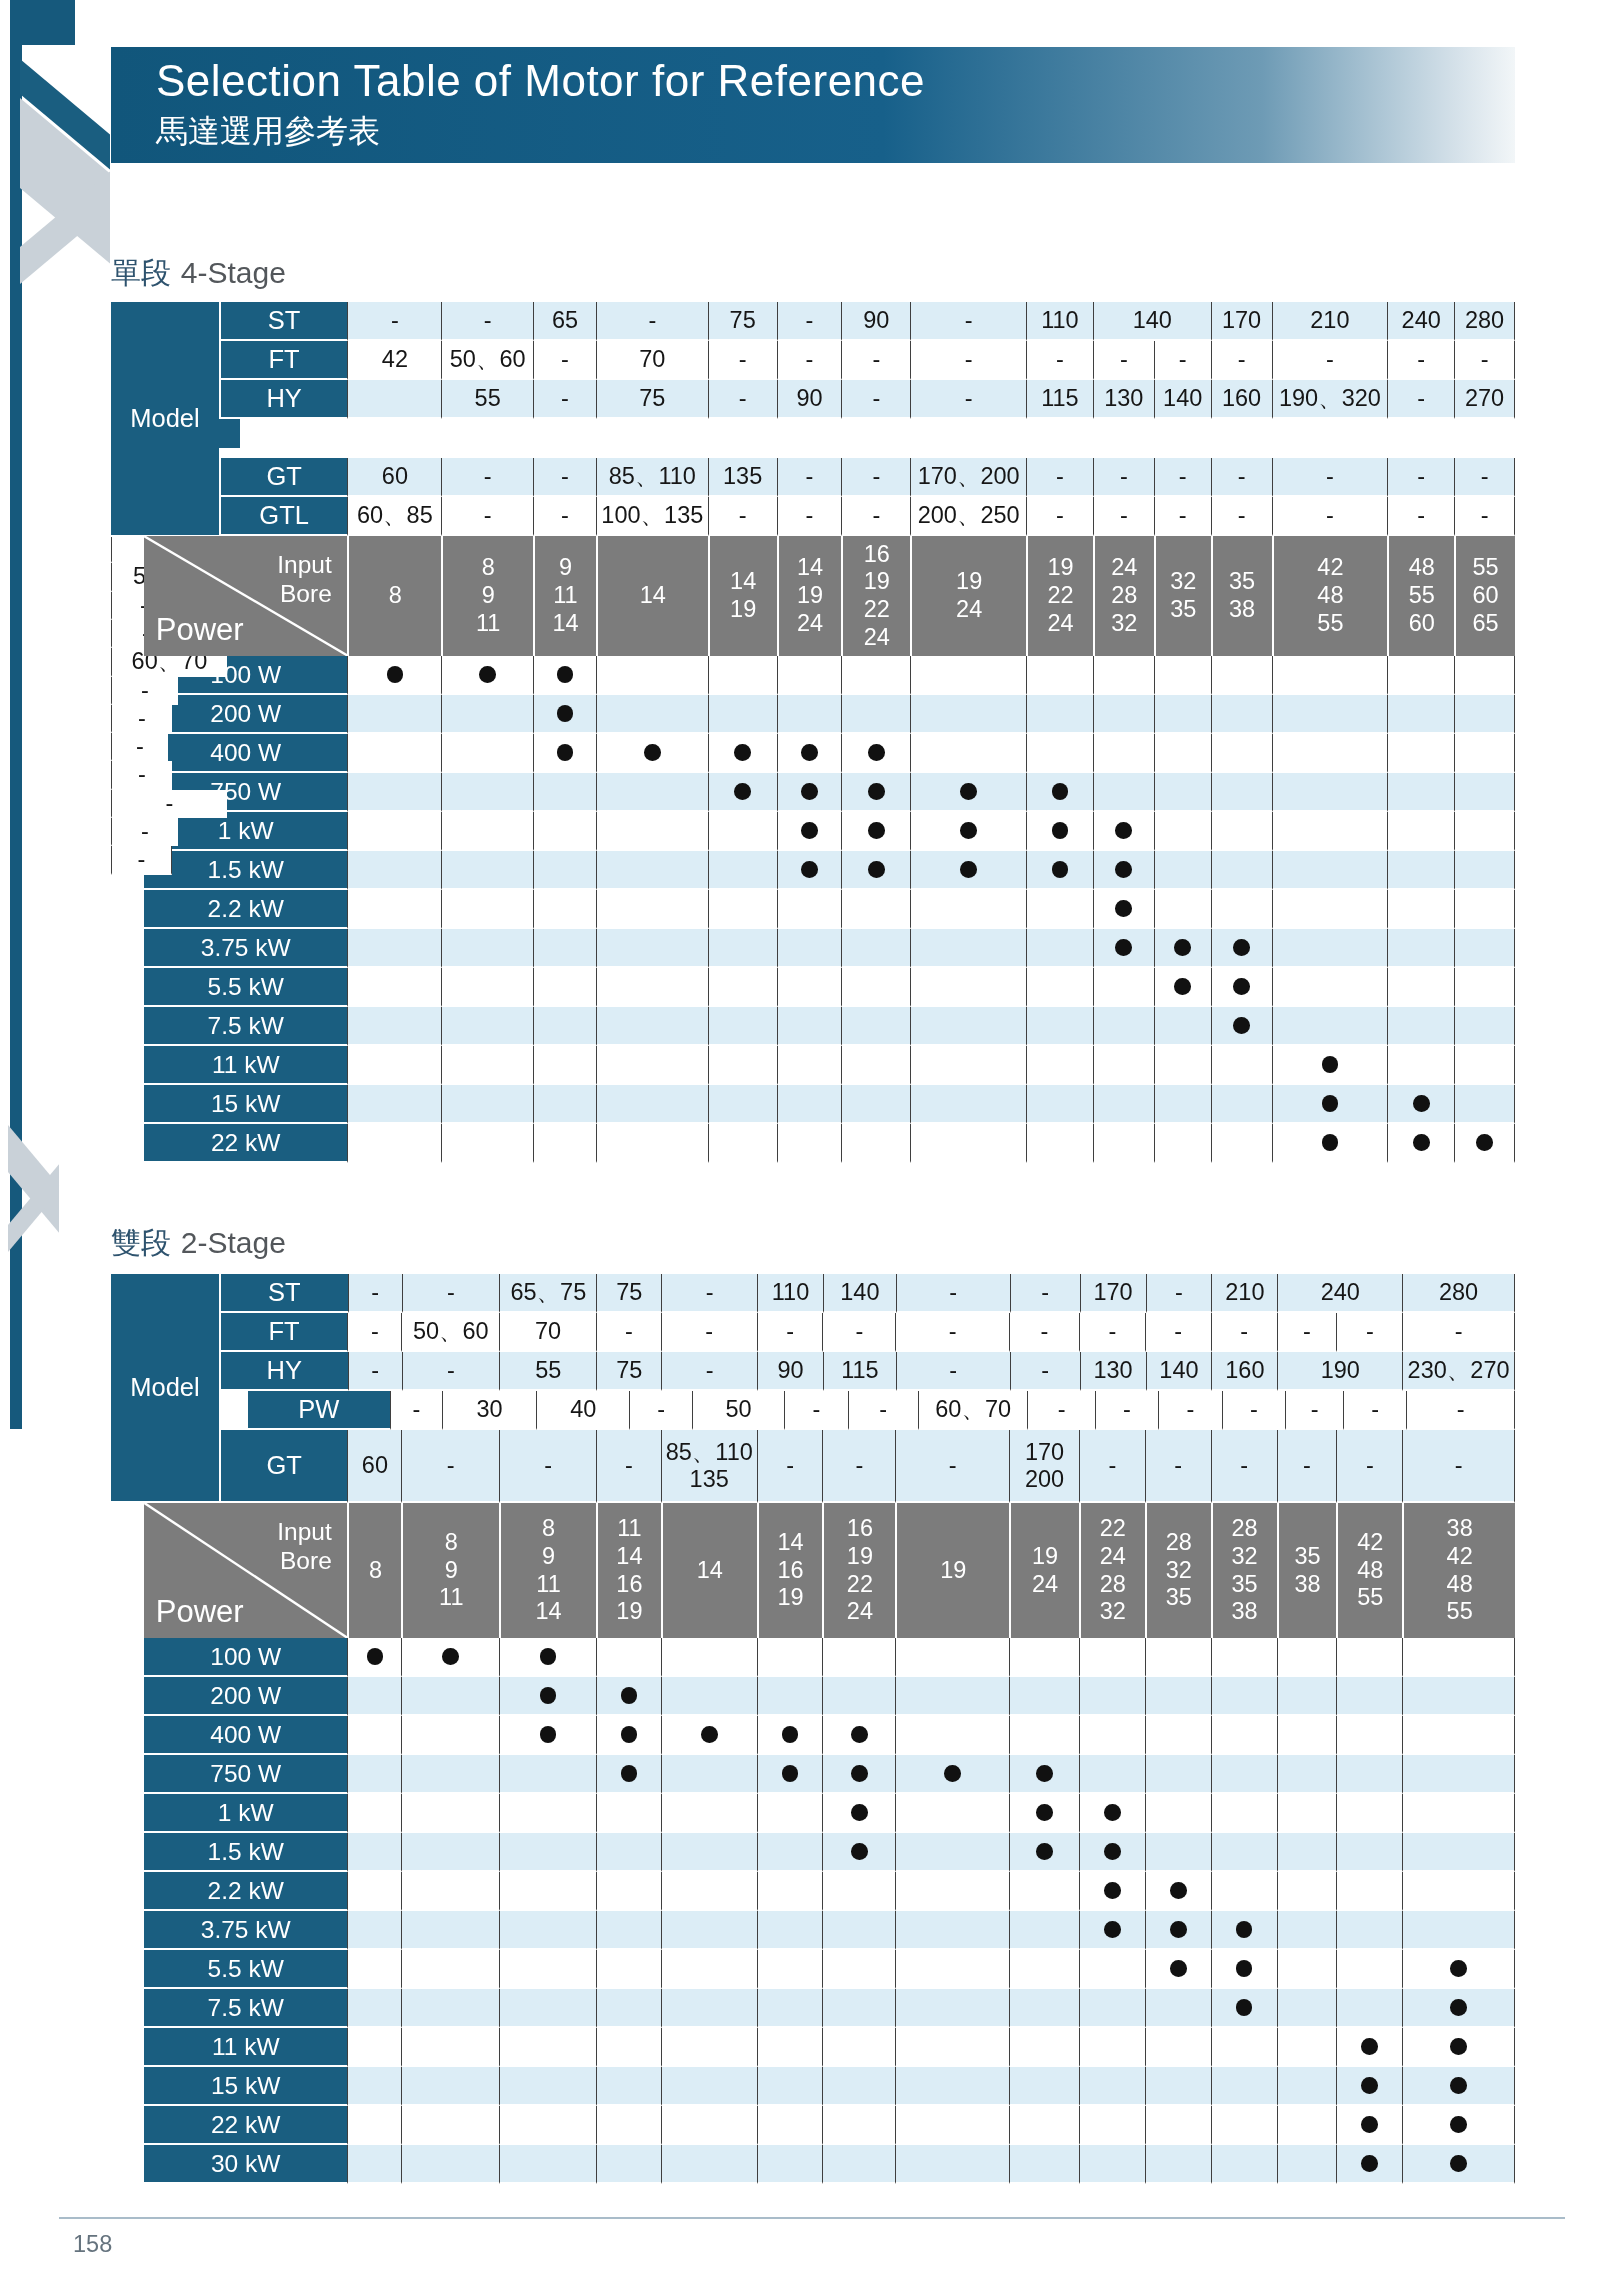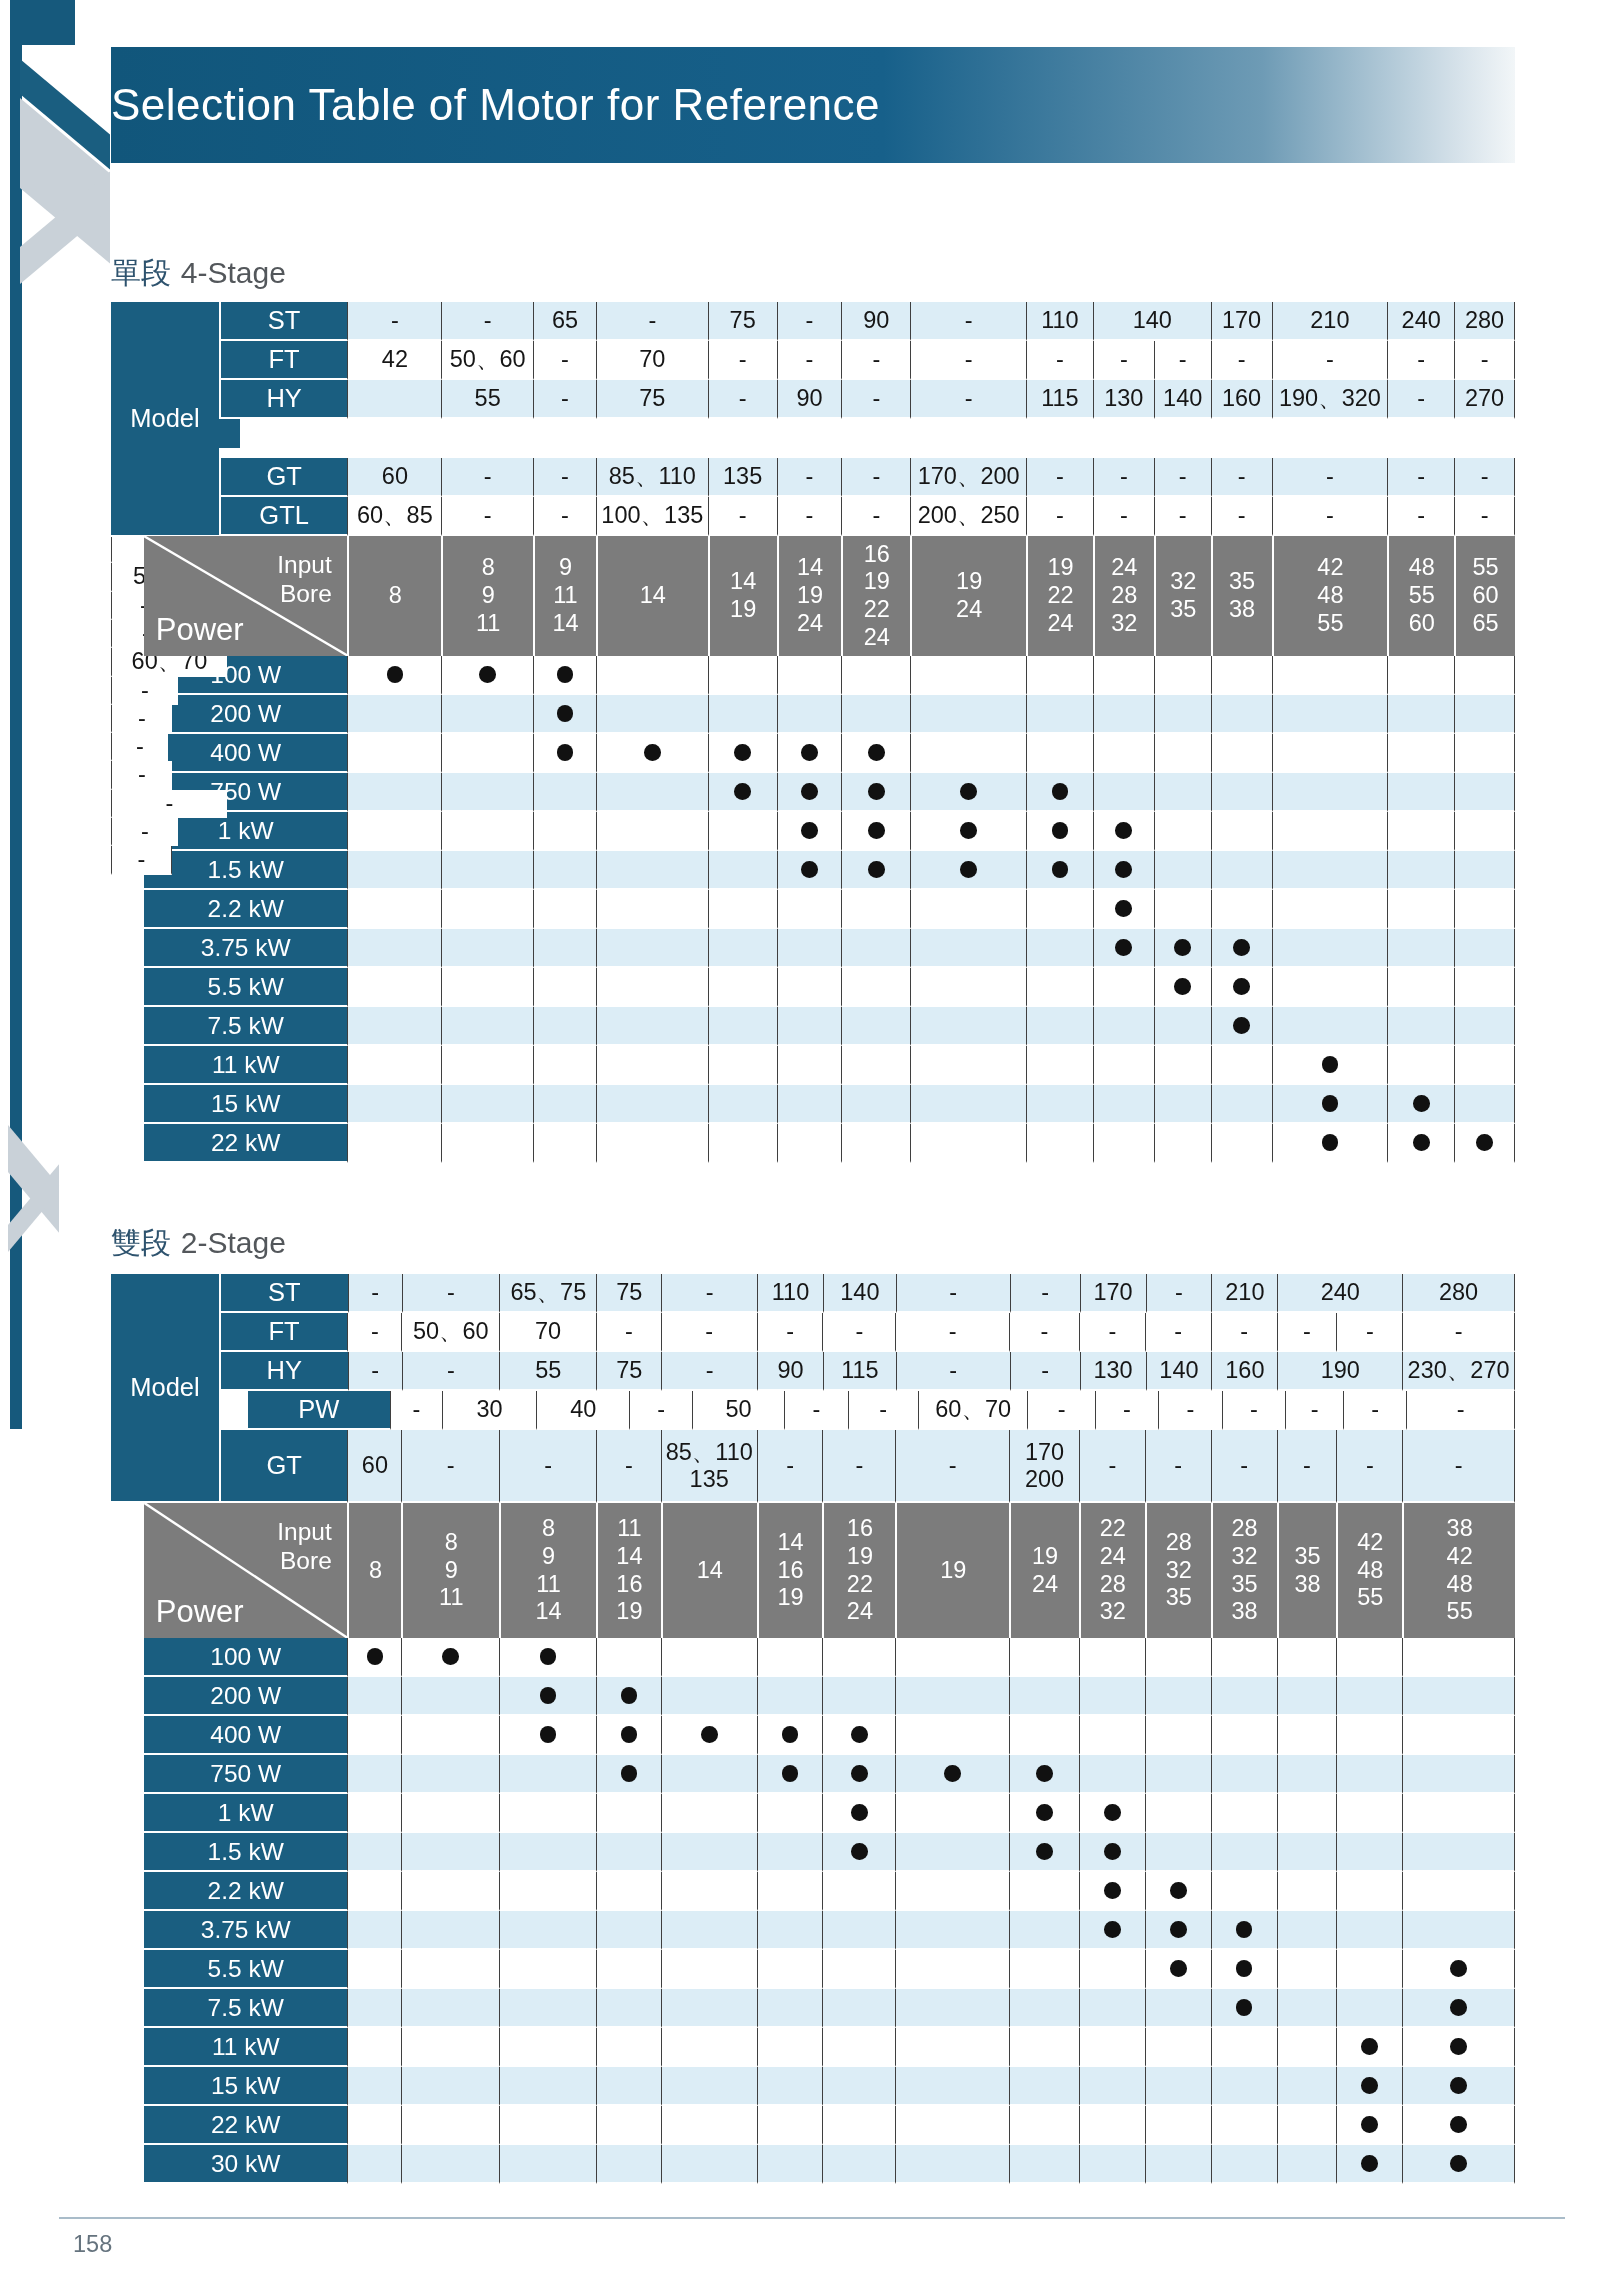--- a/index.html
+++ b/index.html
@@ -10,21 +10,21 @@
   .edge-bar{position:absolute;left:9.8px;top:0;width:12.7px;height:1429px;background:#16597C}
   .corner-box{position:absolute;left:17.6px;top:0;width:57px;height:45px;background:#16597C}
   .deco-blue{position:absolute;left:19.6px;top:59px;width:90px;height:35px;background:#1A5E80;transform:skewY(40deg);transform-origin:left top}
   .deco-gray{position:absolute;left:19.6px;top:98px;width:90px;height:90px;background:#C9D1D8;transform:skewY(40deg);transform-origin:left top}
   .deco-gray2{position:absolute;left:19.6px;top:247px;width:90px;height:37px;background:#C9D1D8;transform:skewY(-40deg);transform-origin:left top}
   .deco-gray3{position:absolute;left:7.8px;top:1125px;width:51px;height:47px;background:#C9D1D8;transform:skewY(50deg);transform-origin:left top}
   .deco-gray4{position:absolute;left:7.8px;top:1225px;width:51px;height:27.4px;background:#C9D1D8;transform:skewY(-50deg);transform-origin:left top}
 
   .banner{position:absolute;left:111px;top:47px;width:1404px;height:116px;
     background:linear-gradient(90deg,#11567B 0%,#17608A 55%,#6E9BB5 82%,#D6E2EA 96%,#F2F6F8 100%);
-    color:#fff;display:flex;flex-direction:column;justify-content:center;gap:3.9px}
+    color:#fff;display:flex;flex-direction:column;justify-content:center;padding-left:45px;gap:3.9px}
   .banner-title{font-size:44px;letter-spacing:0.5px}
   .banner-sub{font-size:32px}
 
   .sec-heading{position:absolute;left:111px;font-size:30px;white-space:nowrap}
   .sec-heading .zh{color:#2E536E;margin-right:9.8px}
   .sec-heading .en{color:#53575B}
   #heading0{top:253px}
   #heading1{top:1223px}
 
   .stage{position:absolute;left:111px;width:1404px}
@@ -65,20 +65,21 @@
 <div class="edge-bar"></div>
 <div class="corner-box"></div>
 <div class="deco-blue"></div>
 <div class="deco-gray"></div>
 <div class="deco-gray2"></div>
 <div class="deco-gray3"></div>
 <div class="deco-gray4"></div>
 
 <div class="banner">
   <div class="banner-title">Selection Table of Motor for Reference</div>
+  <div class="banner-sub">馬達選用參考表</div>
 </div>
 
 <div class="sec-heading" id="heading0">
   <span class="zh">單段</span><span class="en">4-Stage</span>
 </div>
 <div class="stage" id="sec0">
     <div class="model-block">
       <div class="trow" style="height: 39px;">
         <div class="m-spacer" style="width: 108px;"></div>
         <div class="m-name" style="width: 129px;">ST</div>

